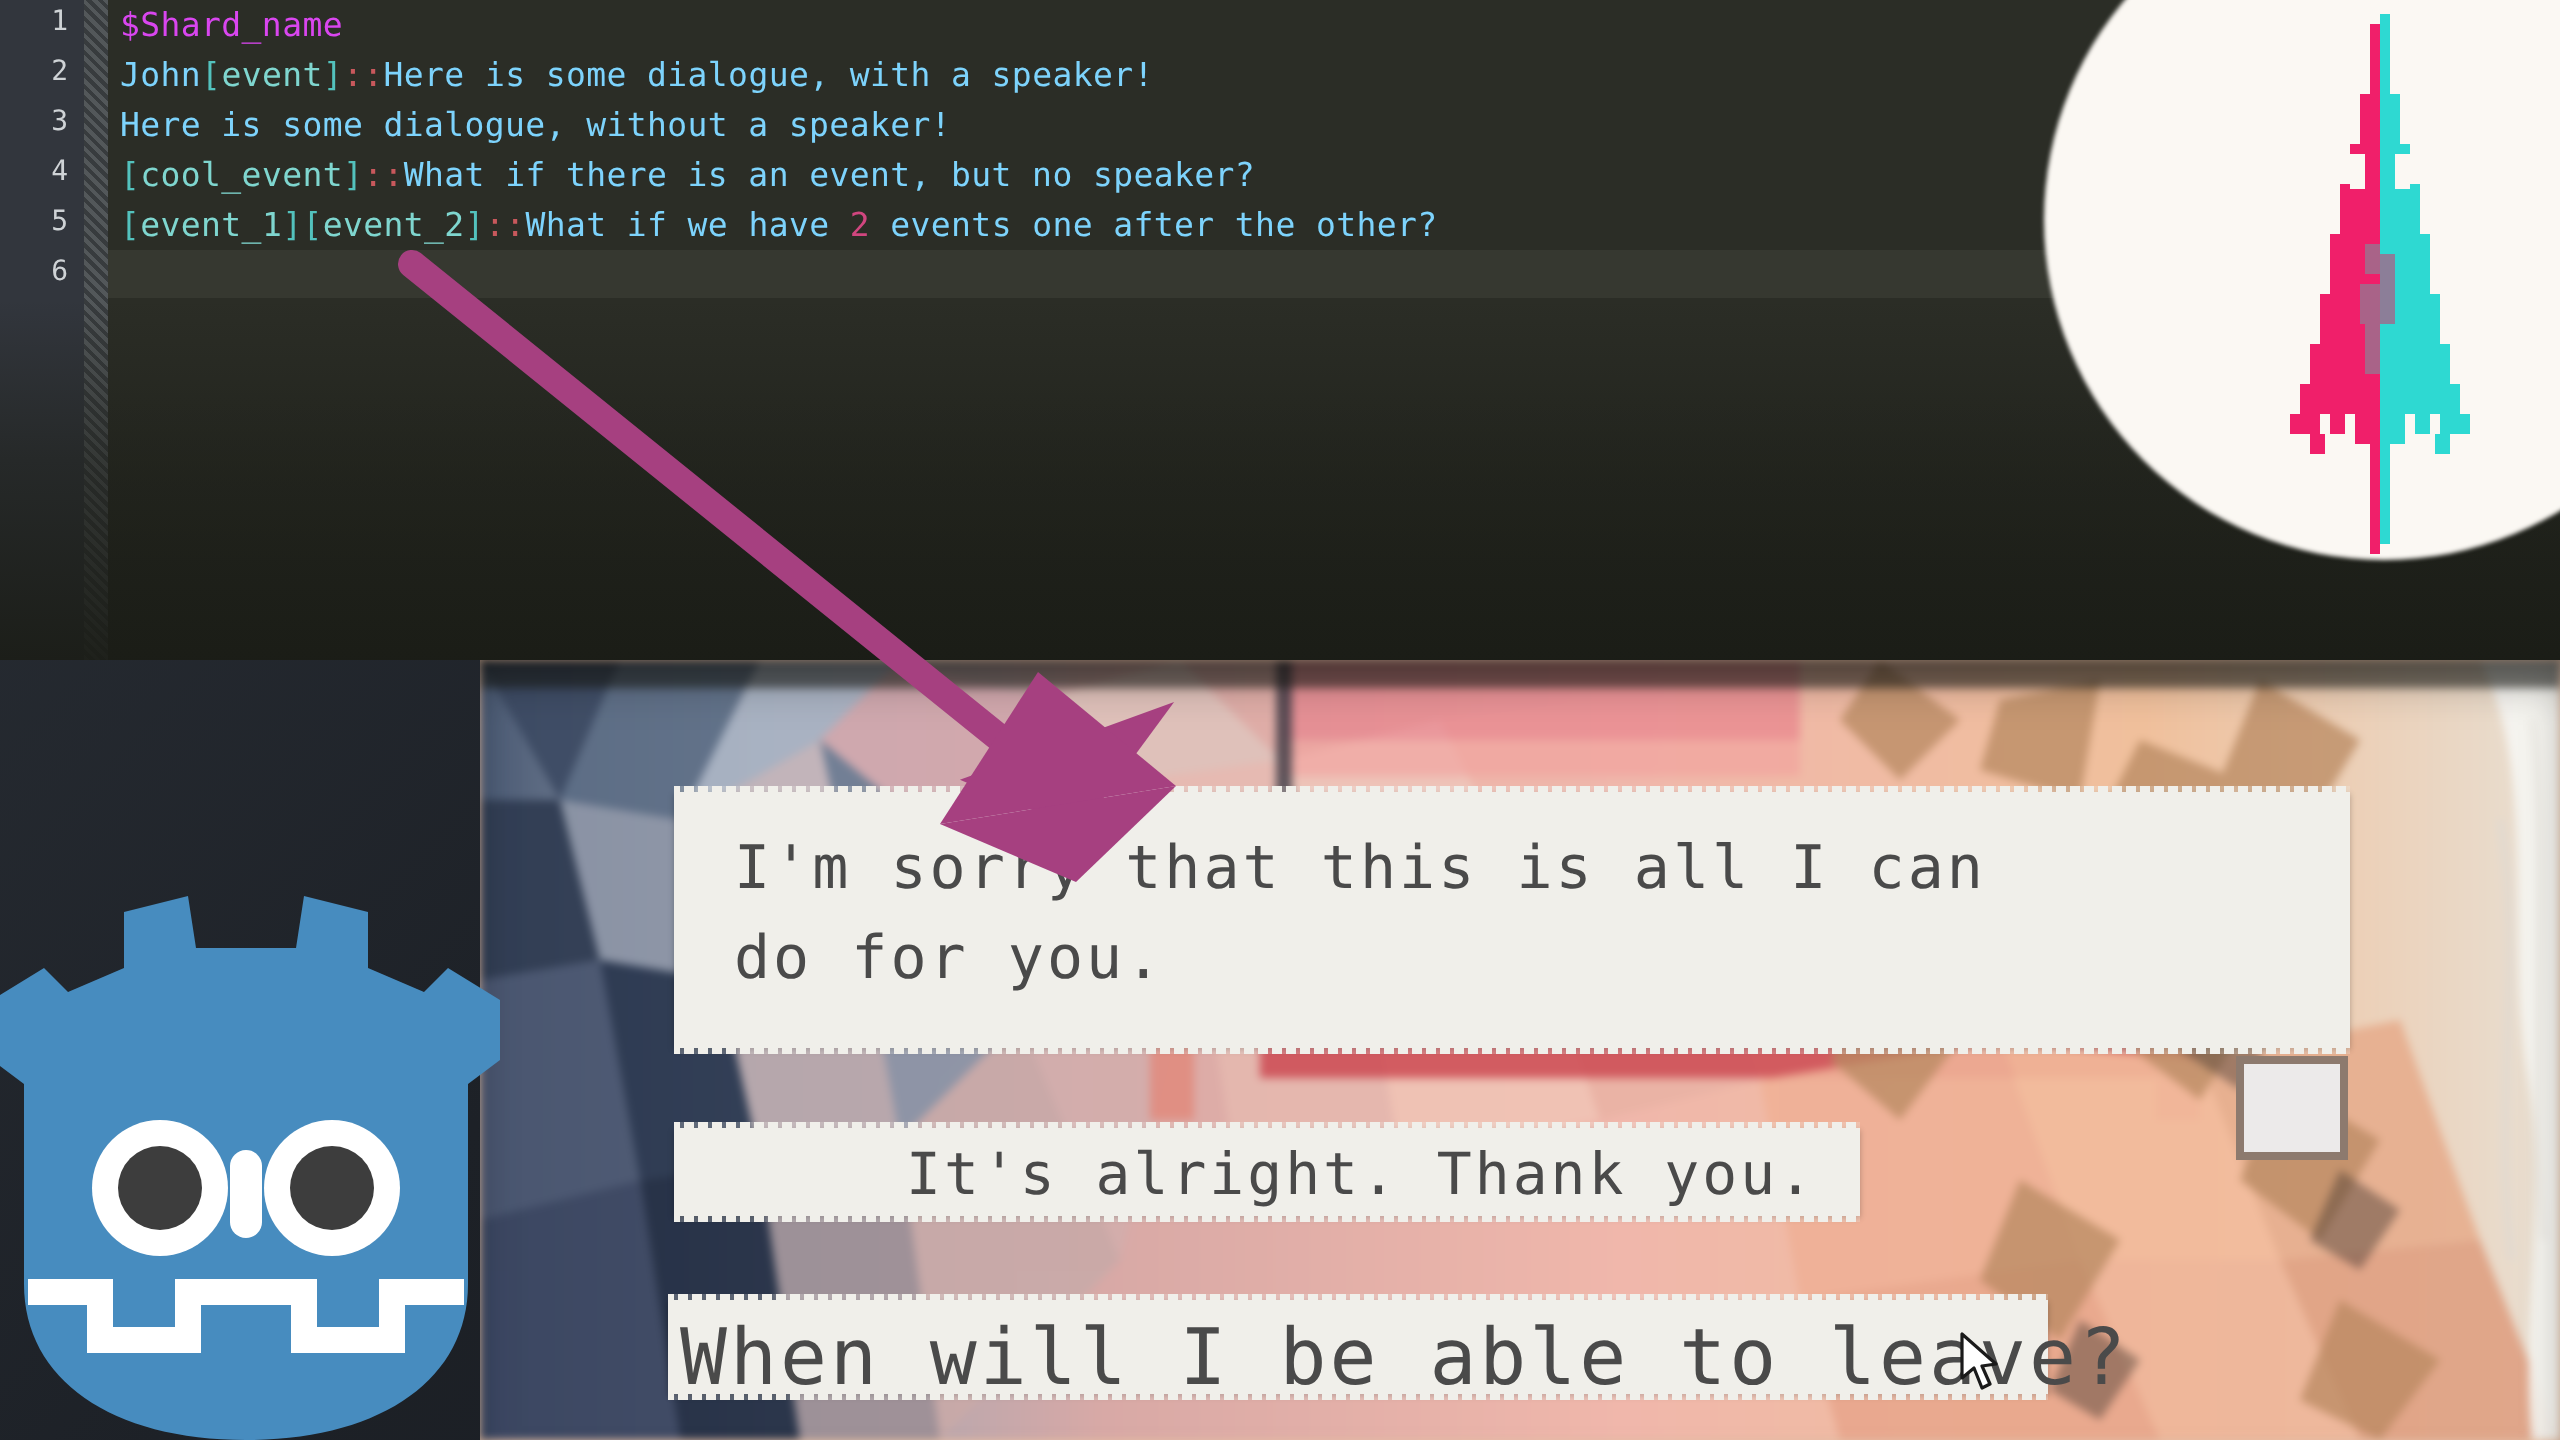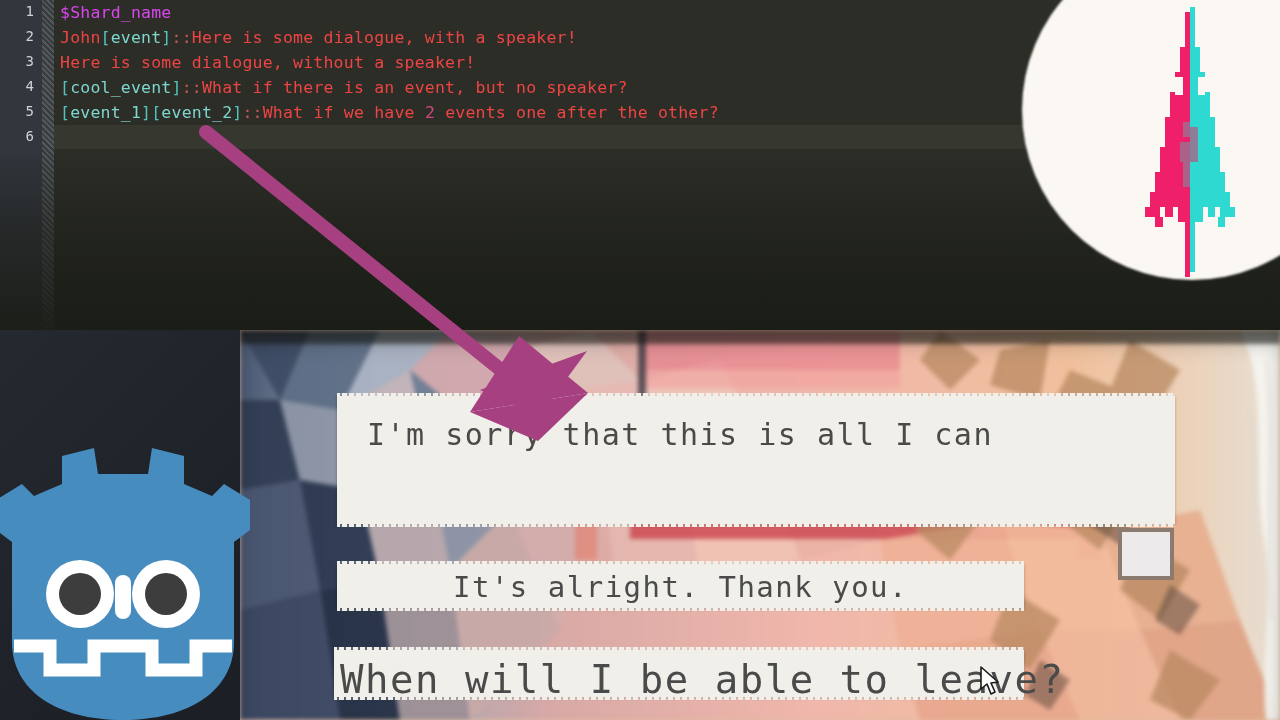--- a/index.html
+++ b/index.html
@@ -21,21 +21,21 @@
       font-family:"DejaVu Sans Mono",monospace;font-size:14px;color:#cfd3d6;}
   #code{position:absolute;left:60px;top:0;width:1220px;height:330px;
         font-family:"DejaVu Sans Mono",monospace;font-size:16.5px;line-height:25px;
         white-space:pre;color:#e8e6d9;letter-spacing:.2px;}
   #code .row{height:25px;}
   .tok-green{color:#d946ef;}
   .tok-teal{color:#53c2bd;}
   .tok-cyan{color:#7fd6cf;}
   .tok-red{color:#c8585c;}
   .tok-pink{color:#d1467f;}
-  .tok-plain{color:#ef4444;}
+  .tok-plain{color:#7dd3fc;}
   #cur-line-hl{position:absolute;left:54px;top:125px;width:1226px;height:24px;
         background:rgba(255,255,240,.055);}
   #editor-dark-fade{position:absolute;left:0;top:150px;width:1280px;height:180px;
         background:linear-gradient(180deg,rgba(30,32,26,0) 0%,rgba(28,30,24,.55) 45%,rgba(26,28,22,.92) 100%);}
 
   
   #spotlight{position:absolute;left:1022px;top:-60px;width:340px;height:340px;border-radius:50%;
         background:radial-gradient(circle at 50% 50%,#fbf8f3 0%,#fbf8f3 72%,rgba(251,248,243,.75) 86%,rgba(251,248,243,0) 100%);
         filter:blur(1px);}
   #sprite{position:absolute;left:1140px;top:2px;width:100px;height:280px;}
@@ -53,21 +53,21 @@
   .dlgbox::before,.dlgbox::after{content:"";position:absolute;left:0;right:0;height:4px;
           background:repeating-linear-gradient(90deg,#f0efea 0 3px,rgba(240,239,234,.25) 3px 5px,#f0efea 5px 7px);}
   .dlgbox::before{top:-3px;}
   .dlgbox::after{bottom:-3px;}
   .dlgtext{font-family:"DejaVu Sans Mono",monospace;color:#4a4a4a;
            letter-spacing:1.5px;white-space:pre;}
 
   #main-dialogue{left:337px;top:396px;width:838px;height:128px;}
   #main-dialogue .dlgtext{position:absolute;left:30px;top:16px;font-size:30px;line-height:45px;}
 
-  #choice-1{left:337px;top:564px;width:687px;height:44px;}
+  #choice-1{left:337px;top:564px;width:593px;height:44px;}
   #choice-1 .dlgtext{position:absolute;left:0;top:6px;width:687px;text-align:center;font-size:29px;}
   #choice-2{left:334px;top:650px;width:690px;height:47px;}
   #choice-2 .dlgtext{position:absolute;left:6px;top:7px;font-size:39px;}
 
   #next-indicator{position:absolute;left:1118px;top:528px;width:56px;height:52px;
         background:#eceaea;border:4px solid #8d7a6e;box-sizing:border-box;}
 
   
   #arrow{position:absolute;left:0;top:0;width:1280px;height:720px;pointer-events:none;}
 
@@ -234,20 +234,21 @@
         <path d="M1026,30 C1036,110 1024,200 1032,290" stroke="#e3ded8" stroke-width="2" fill="none" opacity=".7"></path>
       </g>
 
       <rect x="0" y="0" width="1040" height="14" fill="#1c1e18" opacity=".55"></rect>
     </svg>
     <div id="game-vignette"></div>
   </div>
 
   <div id="main-dialogue" class="dlgbox">
     <div class="dlgtext">I'm sorry that this is all I can</div>
+    <div class="dlgtext" style="top:61px;">do for you.</div>
   </div>
 
   <div id="choice-1" class="dlgbox">
     <div class="dlgtext">It's alright. Thank you.</div>
   </div>
 
   <div id="choice-2" class="dlgbox">
     <div class="dlgtext">When will I be able to leave?</div>
   </div>
 

